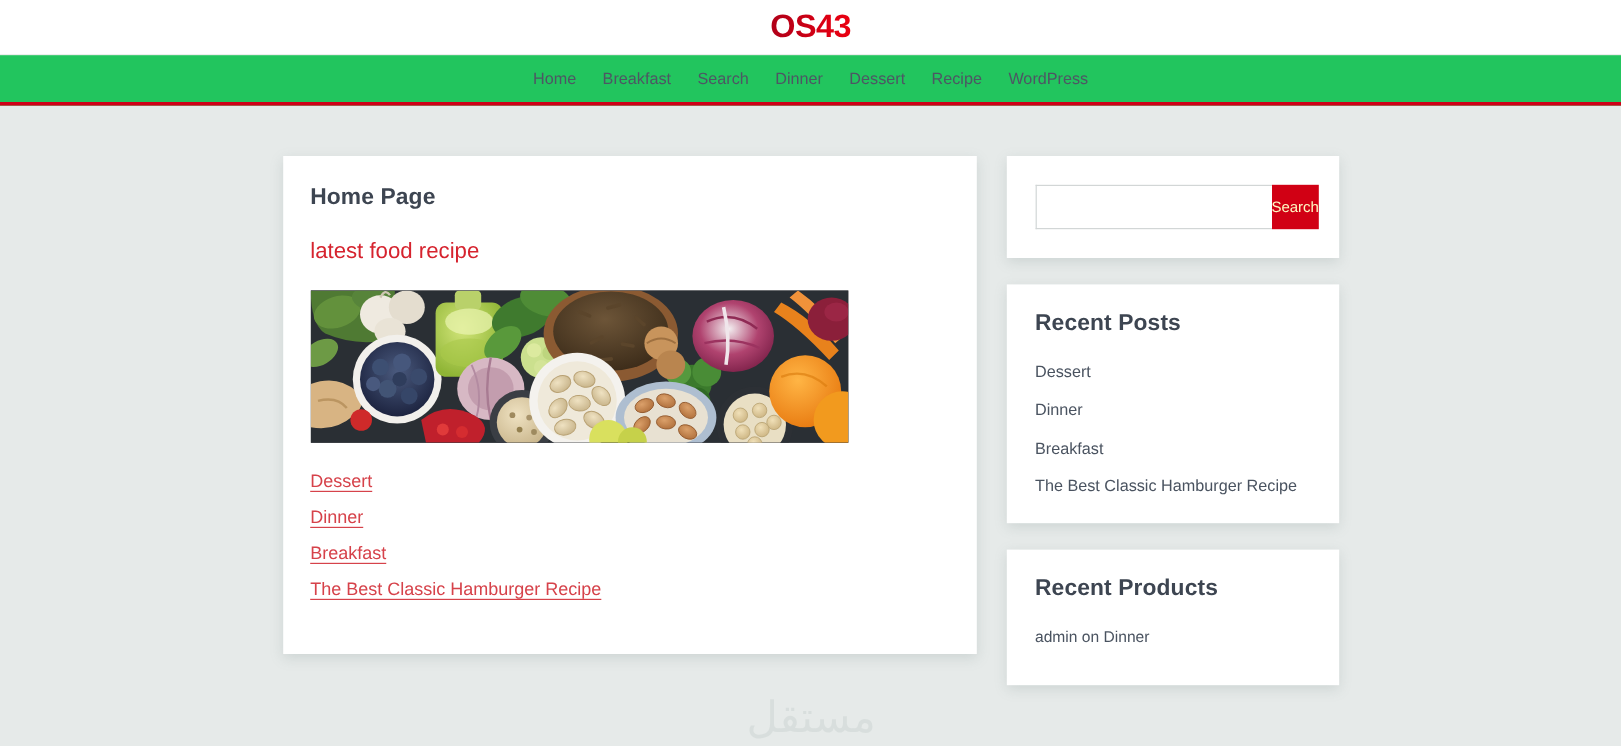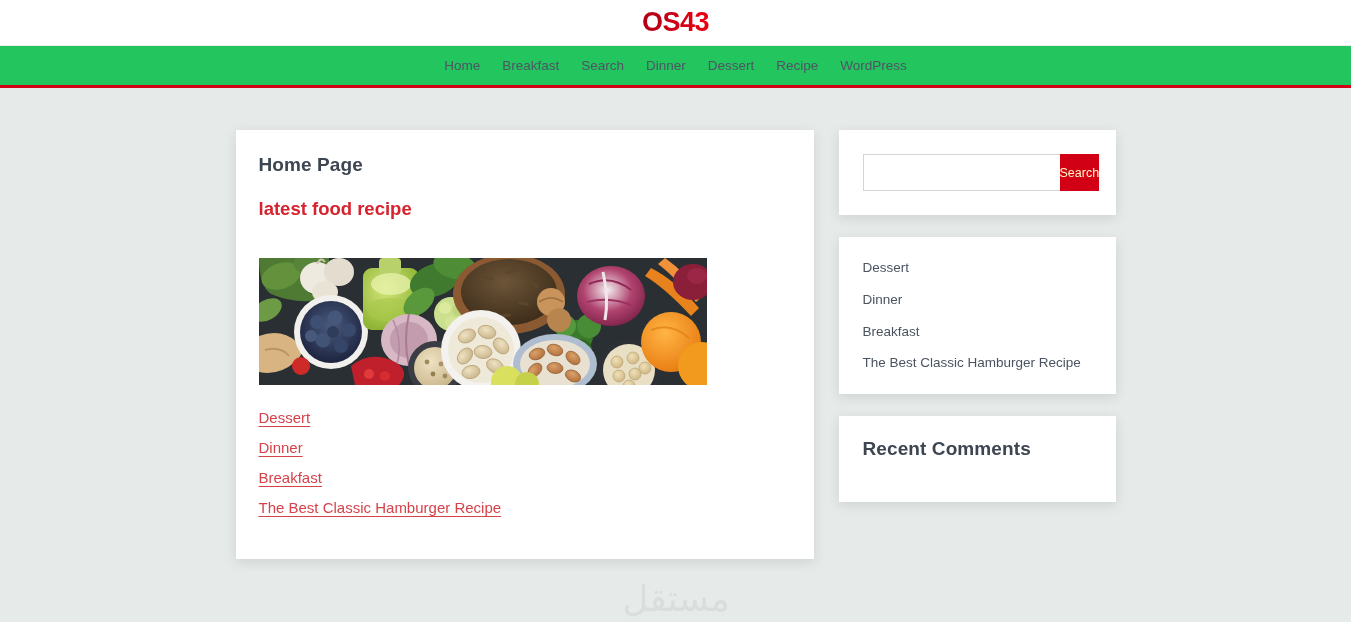--- a/index.html
+++ b/index.html
@@ -86,23 +86,23 @@
 
   .page-title {
     font-size: 19px;
     font-weight: 600;
     color: #3d4551;
     letter-spacing: 0.1px;
     margin-bottom: 22px;
   }
   .section-title {
     font-size: 18.5px;
-    font-weight: 700;
+    font-weight: 400;
     color: #d6232e;
-    margin-bottom: 38px;
+    margin-bottom: 22px;
   }
 
   .hero-image {
     width: 448px;
     height: 127px;
     margin-bottom: 24px;
     overflow: hidden;
     position: relative;
     background: #2c2f34;
   }
@@ -400,31 +400,33 @@
     <aside class="sidebar">
 
       <section class="card widget widget-search">
         <form class="search-form">
           <input class="search-input" type="text" placeholder="" style="">
           <button class="search-button" type="submit">Search</button>
         </form>
       </section>
 
       <section class="card widget">
+        <h3 class="widget-title">Recent Posts</h3>
         <ul class="widget-list">
           <li>Dessert</li>
           <li>Dinner</li>
           <li>Breakfast</li>
           <li>The Best Classic Hamburger Recipe</li>
         </ul>
       </section>
 
       <section class="card widget">
-        <h3 class="widget-title">Recent Comments</h3>
+        <h3 class="widget-title">Recent Products</h3>
         <ul class="comment-list">
+          <li>admin on Dinner</li>
         </ul>
       </section>
 
     </aside>
   </div>
 
   <div class="watermark">
     <div class="wm-ar">مستقل</div>
 
   </div>

